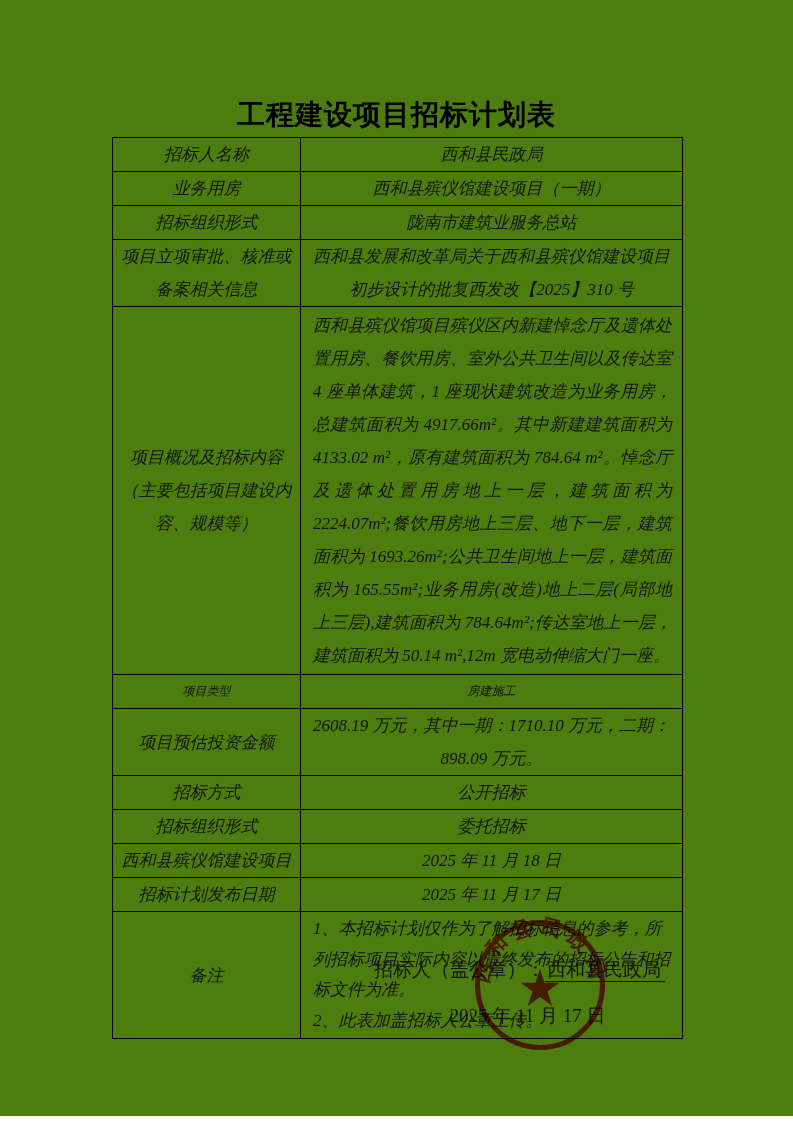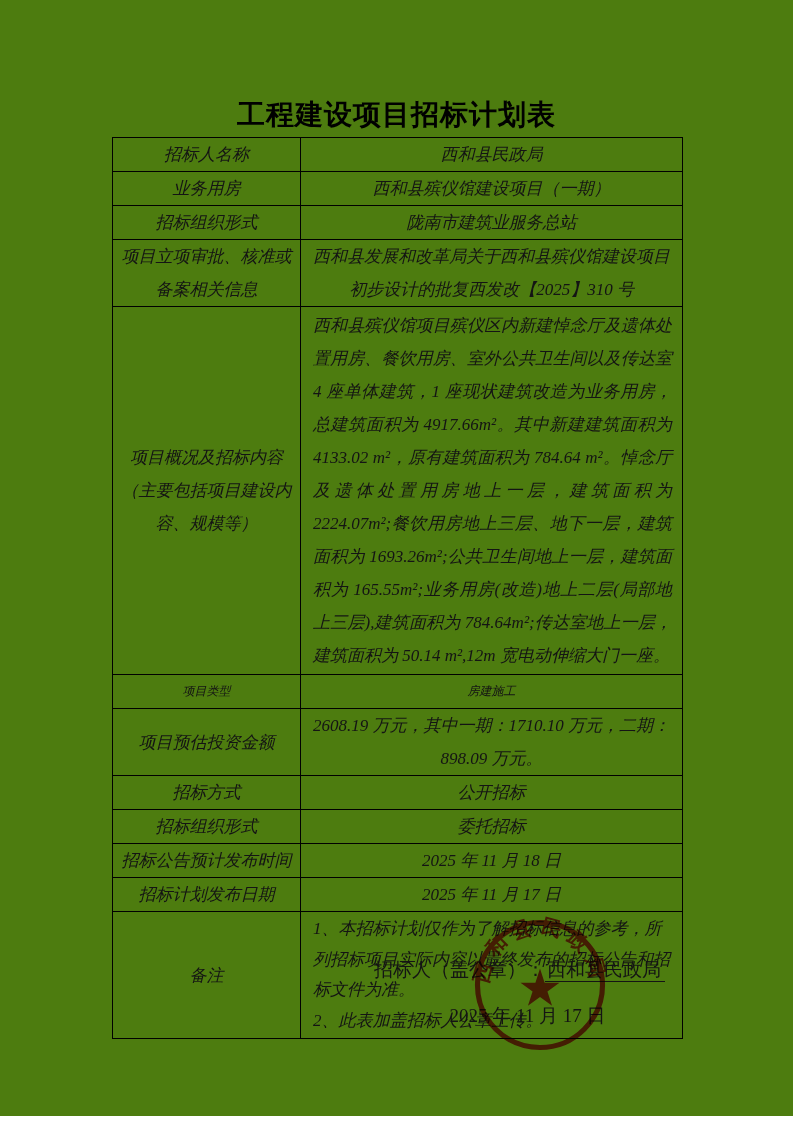--- a/index.html
+++ b/index.html
@@ -142,21 +142,21 @@
       </tr>
       <tr class="h31">
         <td class="cell-label">招标方式</td>
         <td class="cell-value">公开招标</td>
       </tr>
       <tr class="h31">
         <td class="cell-label">招标组织形式</td>
         <td class="cell-value">委托招标</td>
       </tr>
       <tr class="h31">
-        <td class="cell-label">招标公告预计发布时间</td>
+        <td class="cell-label">西和县殡仪馆建设项目</td>
         <td class="cell-value">2025 年 11 月 18 日</td>
       </tr>
       <tr class="h31">
         <td class="cell-label">招标计划发布日期</td>
         <td class="cell-value">2025 年 11 月 17 日</td>
       </tr>
       <tr class="h122">
         <td class="cell-label">备注</td>
         <td class="cell-value remark">
           <div>1、本招标计划仅作为了解招标信息的参考，所列招标项目实际内容以最终发布的招标公告和招标文件为准。</div>

